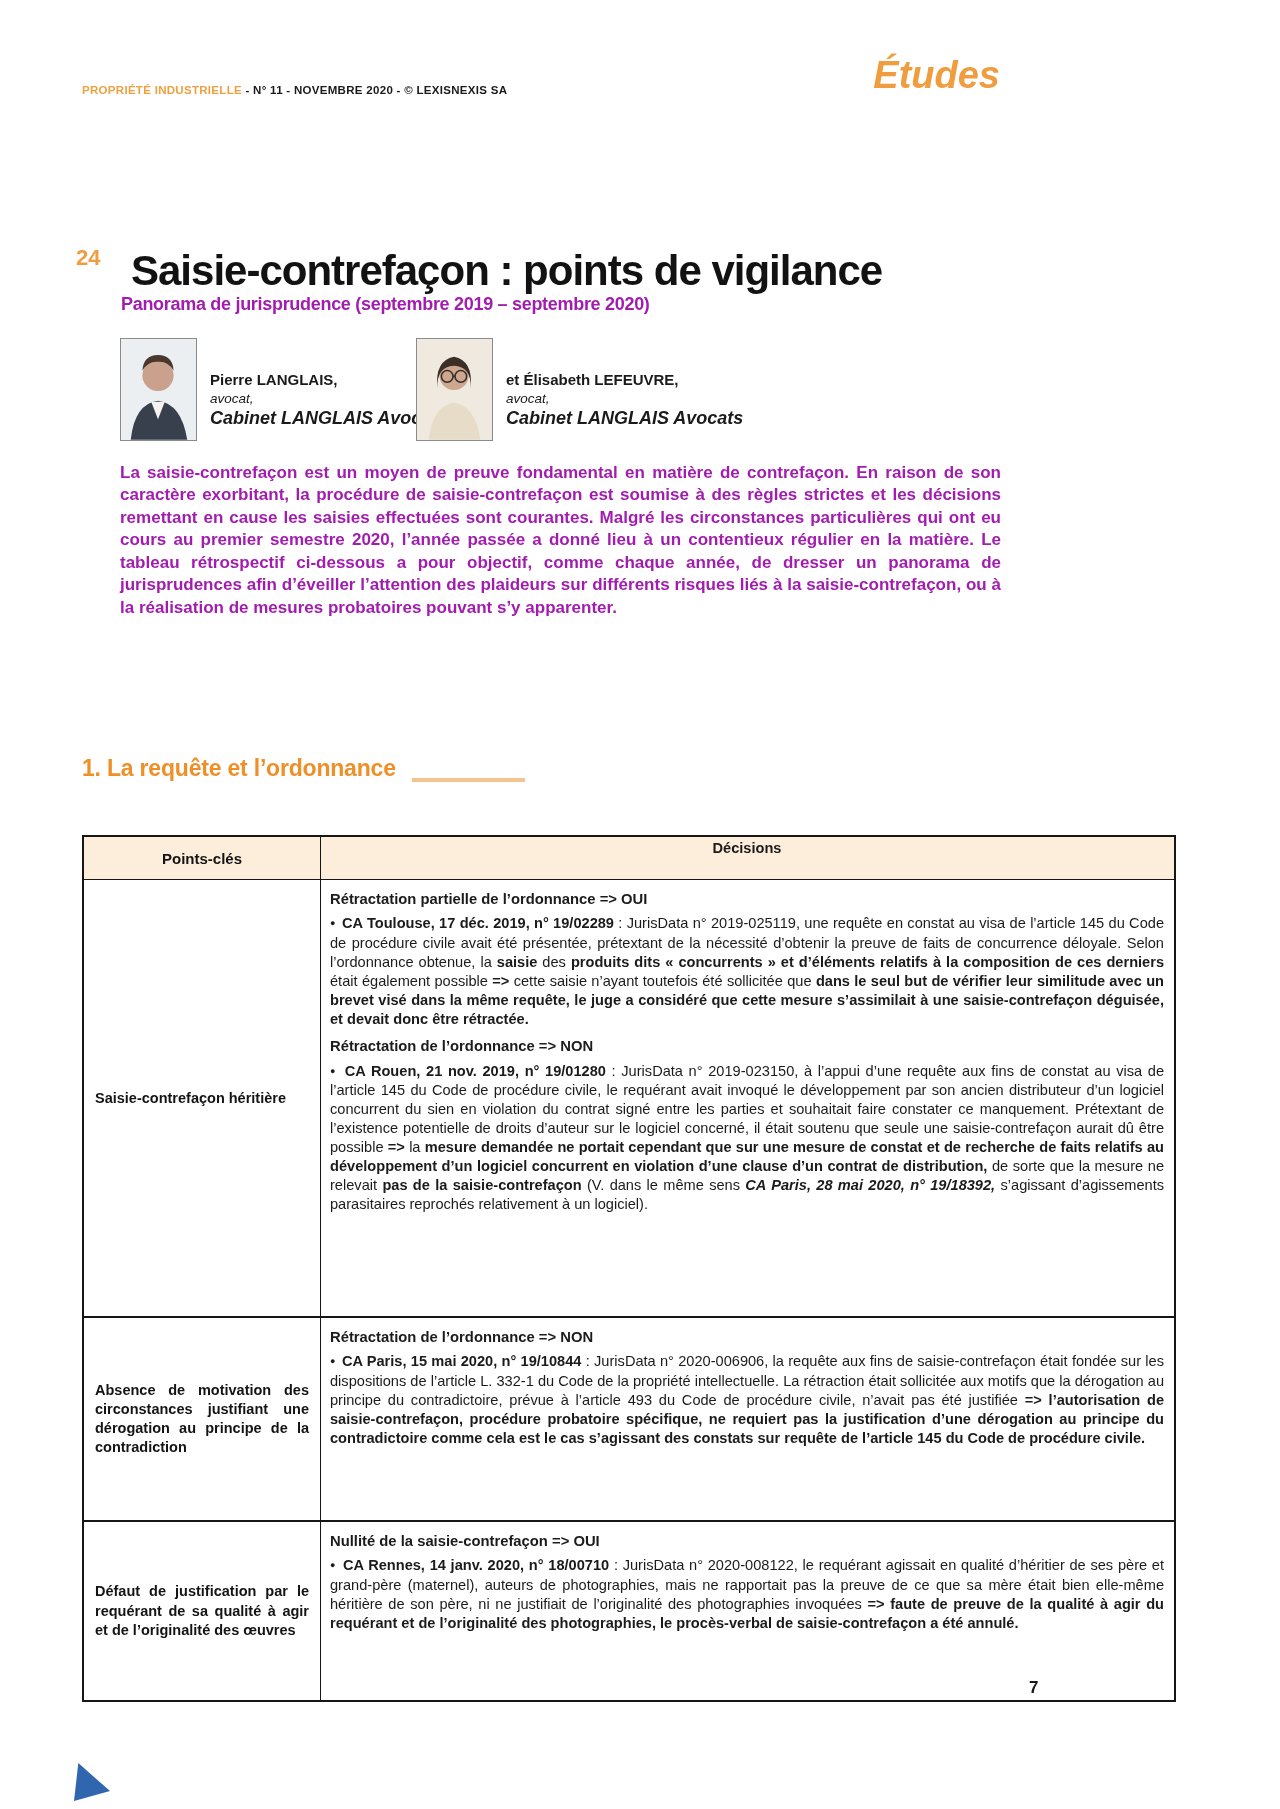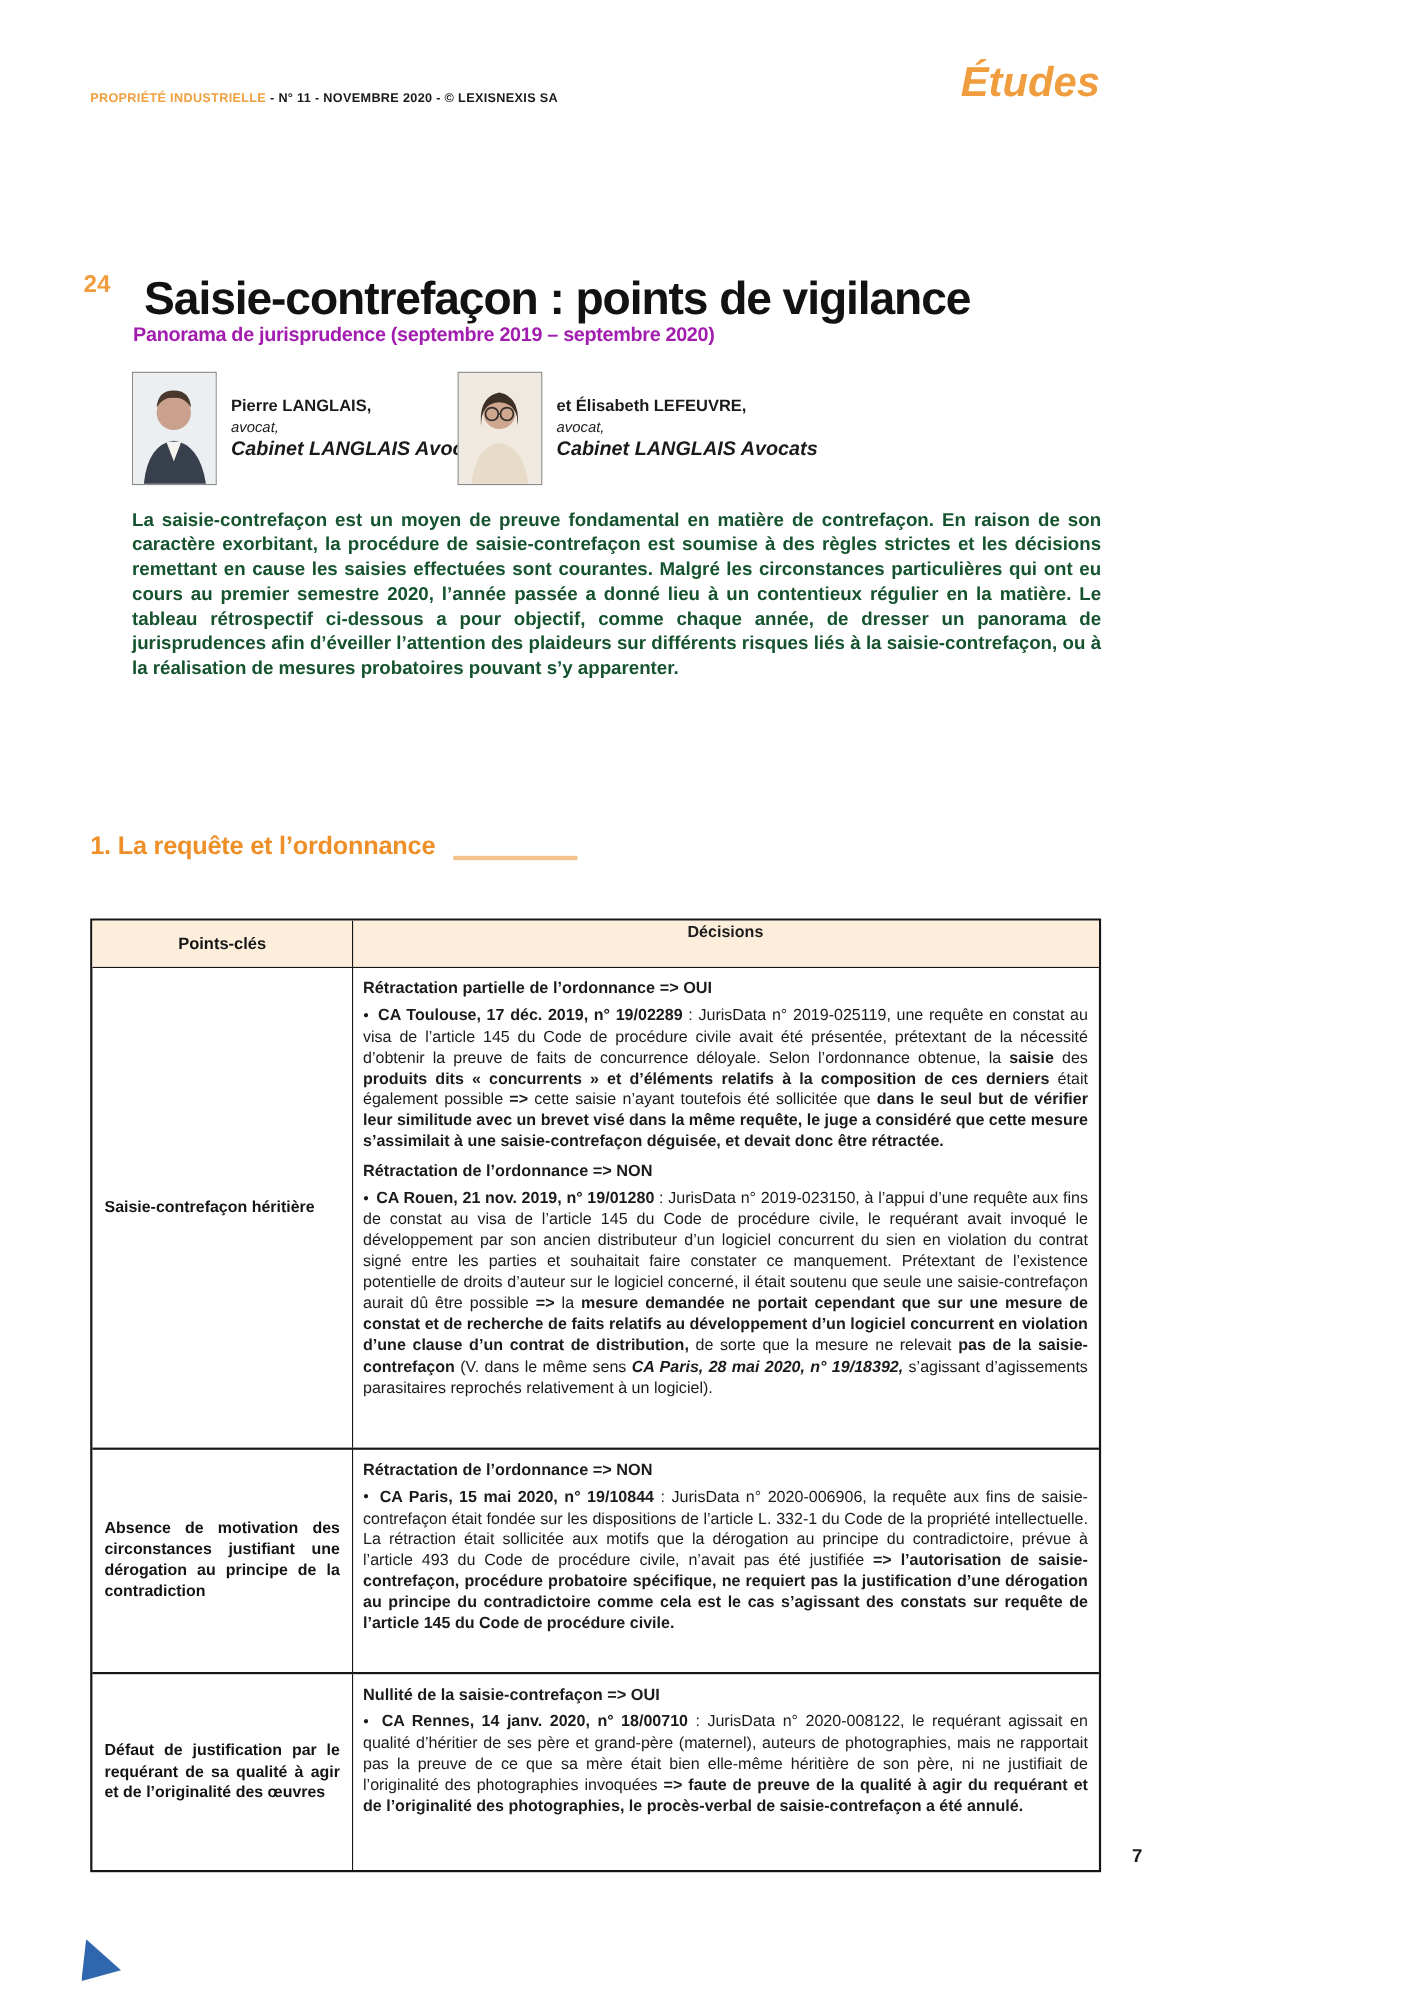--- a/index.html
+++ b/index.html
@@ -12,40 +12,40 @@
   .masthead-left .issue{color:#1a1a1a;}
   .etudes{position:absolute; top:54px; right:280px; font-size:38px; font-weight:bold; font-style:italic; color:#ef9d3e;}
 
   
   .art-num{position:absolute; top:245px; left:76px; font-size:22px; font-weight:bold; color:#ef9d3e;}
   .art-title{position:absolute; top:236px; left:120px; margin:11px; font-size:42px; font-weight:bold; letter-spacing:-1px; color:#121212; white-space:nowrap;}
   .art-subtitle{position:absolute; top:294px; left:121px; margin:0; font-size:18px; font-weight:bold; letter-spacing:-.3px; color:#a21caf; white-space:nowrap;}
 
   
   .authors{position:absolute; top:338px; left:120px; width:880px; height:106px;}
-  .author{position:absolute; top:0; display:flex; align-items:flex-start;}
+  .author{position:absolute; top:0; display:flex; align-items:center;}
   .author.a1{left:0;}
   .author.a2{left:296px;}
   .photo{width:77px; height:103px; border:1px solid #8a8a8a; background:#eef0f2; box-sizing:border-box; flex:0 0 auto;}
   .photo svg{display:block; width:100%; height:100%;}
   .author-text{margin-left:13px; padding-top:22px; line-height:1.3;}
   .author-name{font-size:15px; font-weight:bold; color:#1a1a1a;}
   .author-role{font-size:13.5px; font-style:italic; color:#1a1a1a;}
   .author-firm{font-size:18px; font-style:italic; font-weight:bold; color:#1a1a1a;}
 
   
-  .abstract{position:absolute; top:462px; left:120px; width:881px; margin:0; font-size:17px; font-weight:bold; line-height:1.32; text-align:justify; color:#14532d;}
+  .abstract{position:absolute; top:462px; left:120px; width:881px; margin:0; font-size:17px; font-weight:bold; line-height:1.32; text-align:justify; color:#a21caf;}
 
   
   .section-head{position:absolute; top:755px; left:82px; display:flex; align-items:flex-end;}
   .section-title{font-size:23px; font-weight:bold; color:#ee8f28; letter-spacing:-.2px;}
   .section-rule{width:113px; height:4px; background:#f4c48e; margin-left:16px; margin-top:8px;}
 
   
-  .table{position:absolute; top:835px; left:82px; width:919px; border:2px solid #161616; box-sizing:border-box; background:#fff;}
+  .table{position:absolute; top:835px; left:82px; width:1094px; border:2px solid #161616; box-sizing:border-box; background:#fff;}
   .t-head,.t-row{display:grid; grid-template-columns:237px 1fr;}
   .t-head{background:#fdeedc; border-bottom:1.5px solid #161616;}
   .t-row{border-bottom:2px solid #161616;}
   .t-row:last-child{border-bottom:none;}
   .t-cell{box-sizing:border-box;}
   .t-cell.key{border-right:1.5px solid #161616; display:flex; align-items:center; padding:8px 11px;}
   .t-head .t-cell{display:flex; align-items:center; justify-content:center; padding:9px 6px; font-size:15px; font-weight:bold; color:#141414;}
   .t-head .t-cell.key{border-right:1.5px solid #161616;}
   .key-inner{width:100%; font-size:14.5px; font-weight:bold; line-height:1.32; text-align:justify; text-align-last:left; color:#141414;}
   .row1 .key-inner{text-align:left;}

